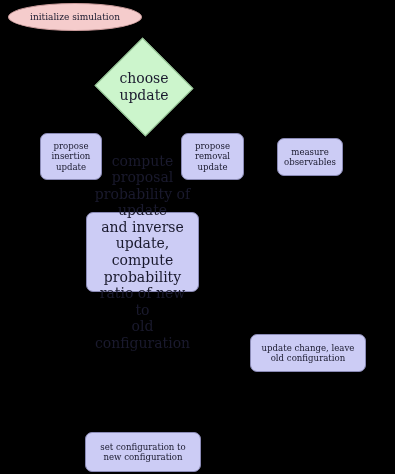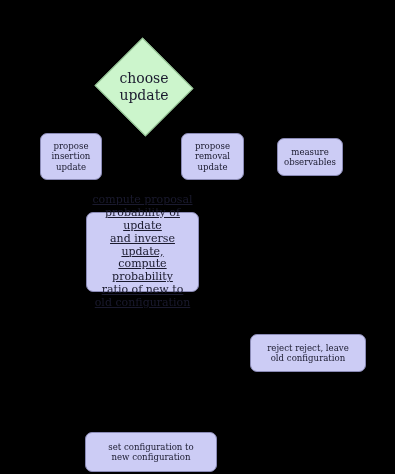--- a/index.html
+++ b/index.html
@@ -58,27 +58,30 @@
   }
   .diamond-label {
     position: relative;
     z-index: 2;
     text-align: right;
     color: #1a1a2e;
     font-size: 14px;
     line-height: 1.18;
     white-space: pre-line;
   }
-  .compute-box { font-size: 11px; text-decoration: underline; }
+  .compute-box { font-size: 14px; }
 </style>
 </head>
 <body>
 
 <div id="canvas">
 
+  <div class="node ellipse" style="left:8px; top:3px; width:134px; height:28px;">
+    <span>initialize simulation</span>
+  </div>
 
   <div class="diamond-wrap" style="left:108px; top:53px; width:72px; height:68px;">
     <div class="diamond-shape"></div>
     <span class="diamond-label">choose
 update</span>
   </div>
 
   <div class="node box" style="left:40px; top:133px; width:62px; height:47px;">
     <span>propose
 insertion
@@ -100,22 +103,22 @@
     <span>compute proposal
 probability of update
 and inverse update,
 compute probability
 ratio of new to
 old configuration</span>
   </div>
 
 
   <div class="node box" style="left:250px; top:334px; width:116px; height:38px;">
-    <span>reject reject, leave
+    <span>update change, leave
 old configuration</span>
   </div>
 
-  <div class="node box" style="left:85px; top:432px; width:132px; height:40px;">
+  <div class="node box" style="left:85px; top:432px; width:116px; height:40px;">
     <span>set configuration to
 new configuration</span>
   </div>
 
 </div>
 
 </body></html>

